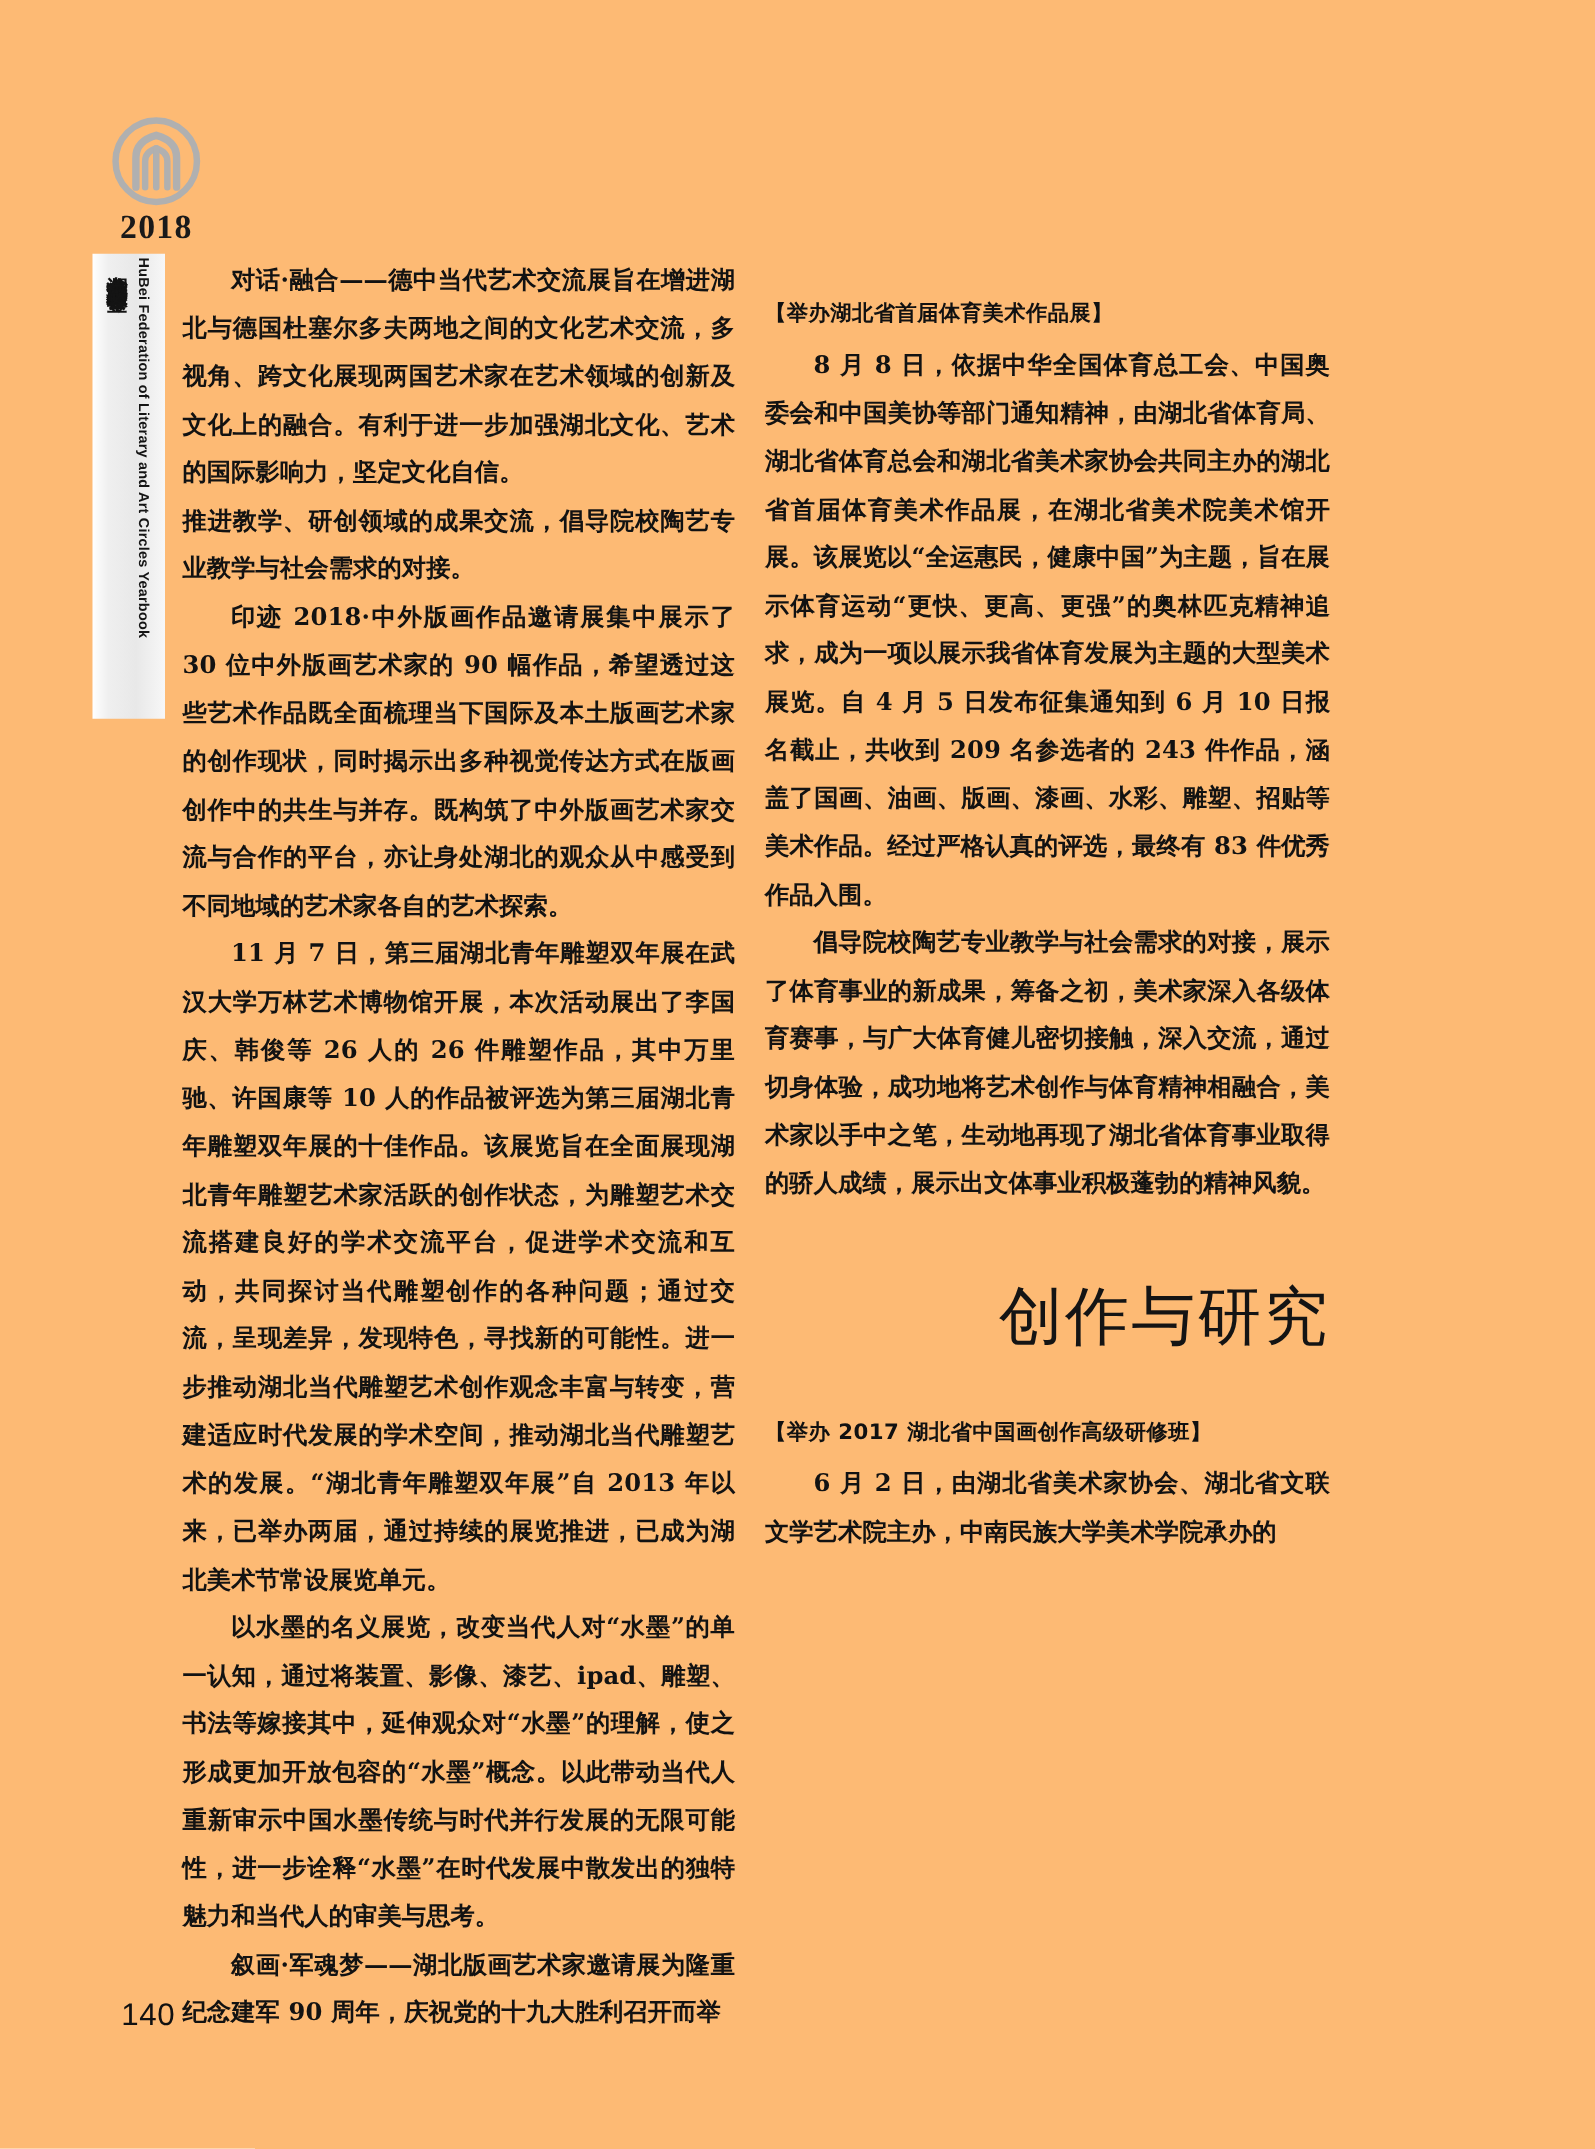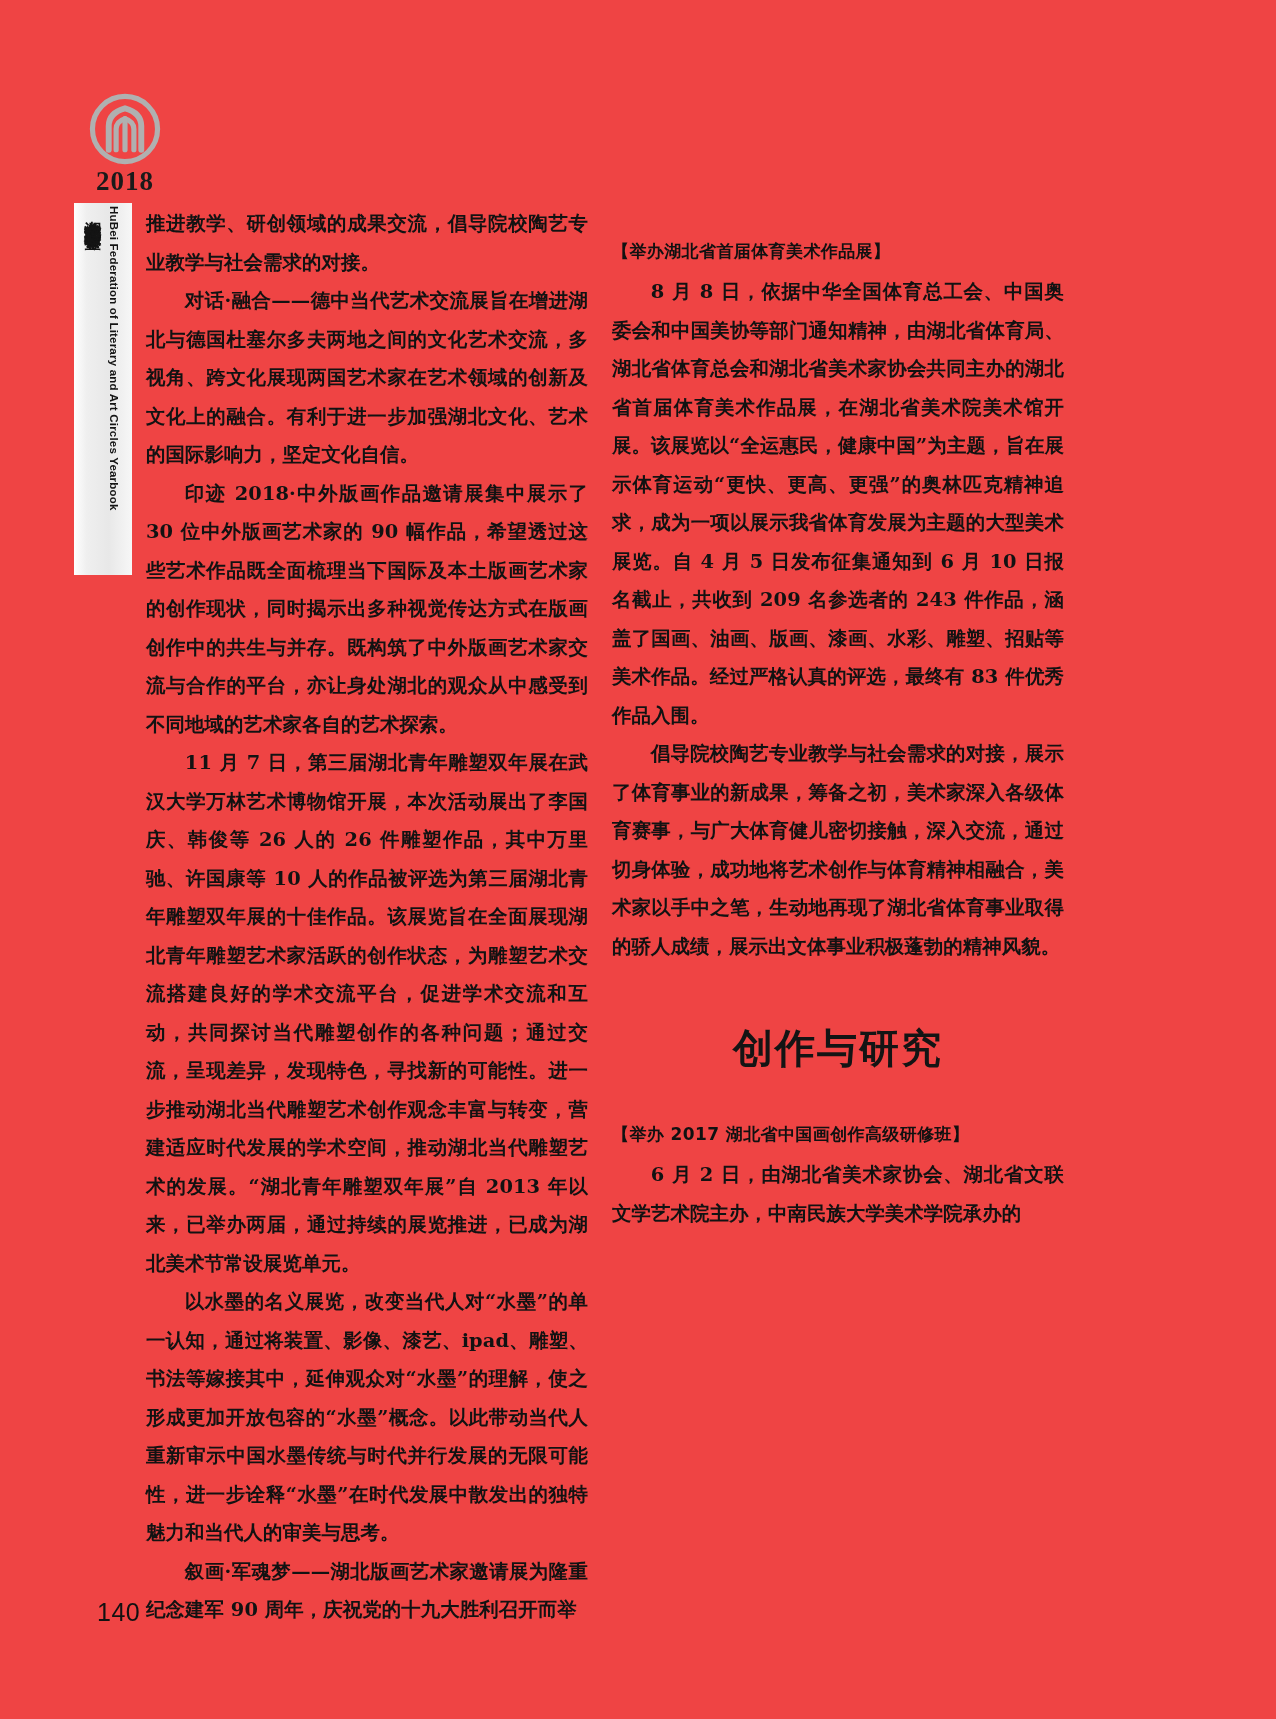--- a/index.html
+++ b/index.html
@@ -8,21 +8,21 @@
     background: #ffffff;
   }
   body {
     font-family: "Liberation Serif", "DejaVu Serif", serif;
     color: #1a1a1a;
   }
   .page {
     position: relative;
     width: 1276px;
     height: 1719px;
-    background: #ef4444;
+    background: #fdba74;
     overflow: hidden;
   }
 
   
   .logo-block {
     position: absolute;
     left: 70px;
     top: 92px;
     width: 110px;
     text-align: center;
@@ -109,24 +109,24 @@
     font-family: "DejaVu Sans", "Liberation Sans", sans-serif;
     font-weight: bold;
     font-size: 17px;
     line-height: 40px;
     color: #111111;
     letter-spacing: 0.4px;
   }
 
   h1.section-heading {
     margin: 60px 0 44px 0;
-    text-align: center;
+    text-align: right;
     font-family: "DejaVu Sans", "Liberation Sans", sans-serif;
-    font-weight: bold;
-    font-size: 40px;
+    font-weight: normal;
+    font-size: 51px;
     line-height: 1.1;
     letter-spacing: 2px;
     color: #141414;
   }
 
   
   .page-number {
     position: absolute;
     left: 97px;
     bottom: 92px;
@@ -151,22 +151,22 @@
     </svg>
     <div class="logo-year">2018</div>
   </div>
 
   <div class="sidebar">
     <div class="sidebar-cn">湖北省文学艺术界联合会年鉴</div>
     <div class="sidebar-en">HuBei Federation of Literary and Art Circles Yearbook</div>
   </div>
 
   <div class="col col-left">
+    <p class="para">对话·融合——德中当代艺术交流展旨在增进湖北与德国杜塞尔多夫两地之间的文化艺术交流，多视角、跨文化展现两国艺术家在艺术领域的创新及文化上的融合。有利于进一步加强湖北文化、艺术的国际影响力，坚定文化自信。</p>
     <p class="para noindent">推进教学、研创领域的成果交流，倡导院校陶艺专业教学与社会需求的对接。</p>
-    <p class="para">对话·融合——德中当代艺术交流展旨在增进湖北与德国杜塞尔多夫两地之间的文化艺术交流，多视角、跨文化展现两国艺术家在艺术领域的创新及文化上的融合。有利于进一步加强湖北文化、艺术的国际影响力，坚定文化自信。</p>
     <p class="para">印迹 2018·中外版画作品邀请展集中展示了 30 位中外版画艺术家的 90 幅作品，希望透过这些艺术作品既全面梳理当下国际及本土版画艺术家的创作现状，同时揭示出多种视觉传达方式在版画创作中的共生与并存。既构筑了中外版画艺术家交流与合作的平台，亦让身处湖北的观众从中感受到不同地域的艺术家各自的艺术探索。</p>
     <p class="para">11 月 7 日，第三届湖北青年雕塑双年展在武汉大学万林艺术博物馆开展，本次活动展出了李国庆、韩俊等 26 人的 26 件雕塑作品，其中万里驰、许国康等 10 人的作品被评选为第三届湖北青年雕塑双年展的十佳作品。该展览旨在全面展现湖北青年雕塑艺术家活跃的创作状态，为雕塑艺术交流搭建良好的学术交流平台，促进学术交流和互动，共同探讨当代雕塑创作的各种问题；通过交流，呈现差异，发现特色，寻找新的可能性。进一步推动湖北当代雕塑艺术创作观念丰富与转变，营建适应时代发展的学术空间，推动湖北当代雕塑艺术的发展。“湖北青年雕塑双年展”自 2013 年以来，已举办两届，通过持续的展览推进，已成为湖北美术节常设展览单元。</p>
     <p class="para">以水墨的名义展览，改变当代人对“水墨”的单一认知，通过将装置、影像、漆艺、ipad、雕塑、书法等嫁接其中，延伸观众对“水墨”的理解，使之形成更加开放包容的“水墨”概念。以此带动当代人重新审示中国水墨传统与时代并行发展的无限可能性，进一步诠释“水墨”在时代发展中散发出的独特魅力和当代人的审美与思考。</p>
     <p class="para">叙画·军魂梦——湖北版画艺术家邀请展为隆重纪念建军 90 周年，庆祝党的十九大胜利召开而举</p>
   </div>
 
   <div class="col col-right">
 
     <h2 class="bracket-heading">【举办湖北省首届体育美术作品展】</h2>
     <p class="para">8 月 8 日，依据中华全国体育总工会、中国奥委会和中国美协等部门通知精神，由湖北省体育局、湖北省体育总会和湖北省美术家协会共同主办的湖北省首届体育美术作品展，在湖北省美术院美术馆开展。该展览以“全运惠民，健康中国”为主题，旨在展示体育运动“更快、更高、更强”的奥林匹克精神追求，成为一项以展示我省体育发展为主题的大型美术展览。自 4 月 5 日发布征集通知到 6 月 10 日报名截止，共收到 209 名参选者的 243 件作品，涵盖了国画、油画、版画、漆画、水彩、雕塑、招贴等美术作品。经过严格认真的评选，最终有 83 件优秀作品入围。</p>

